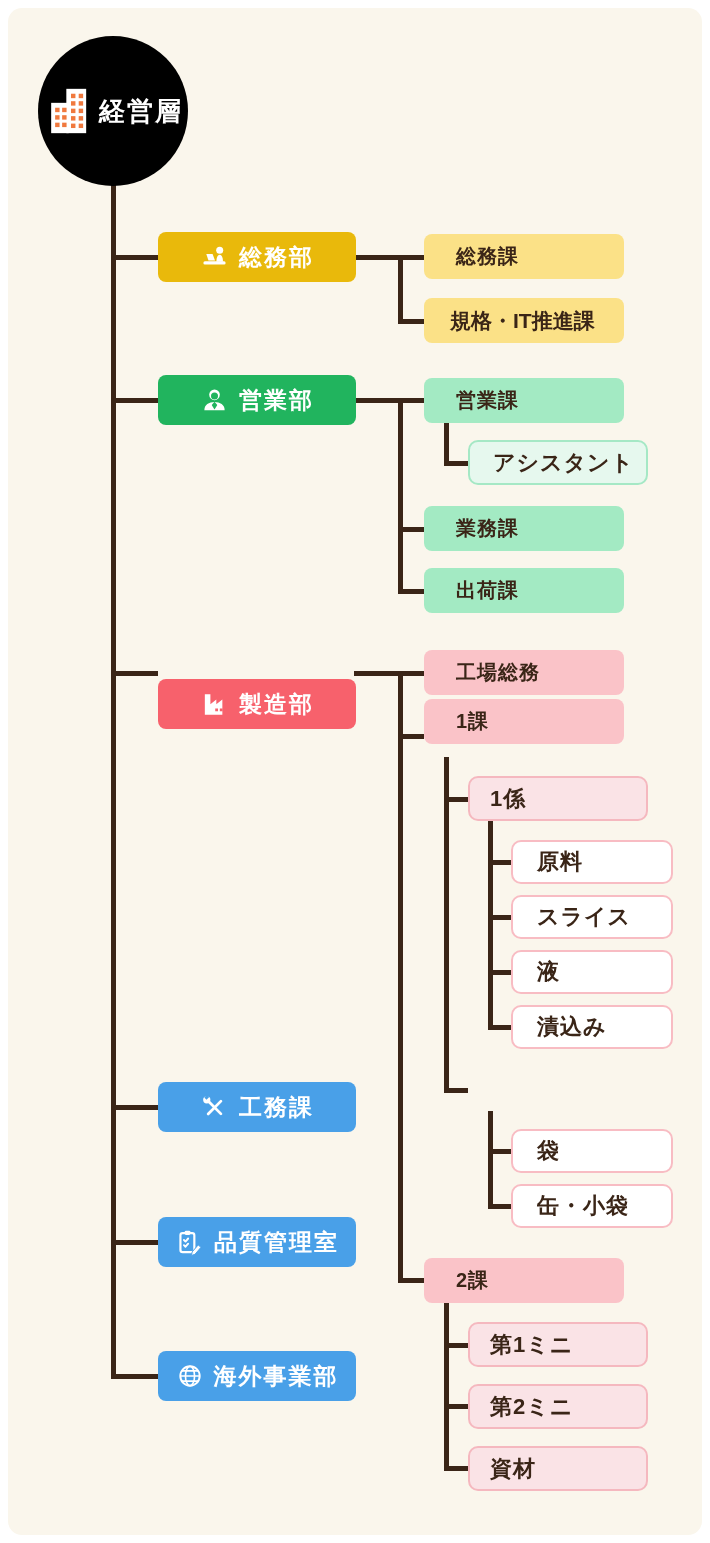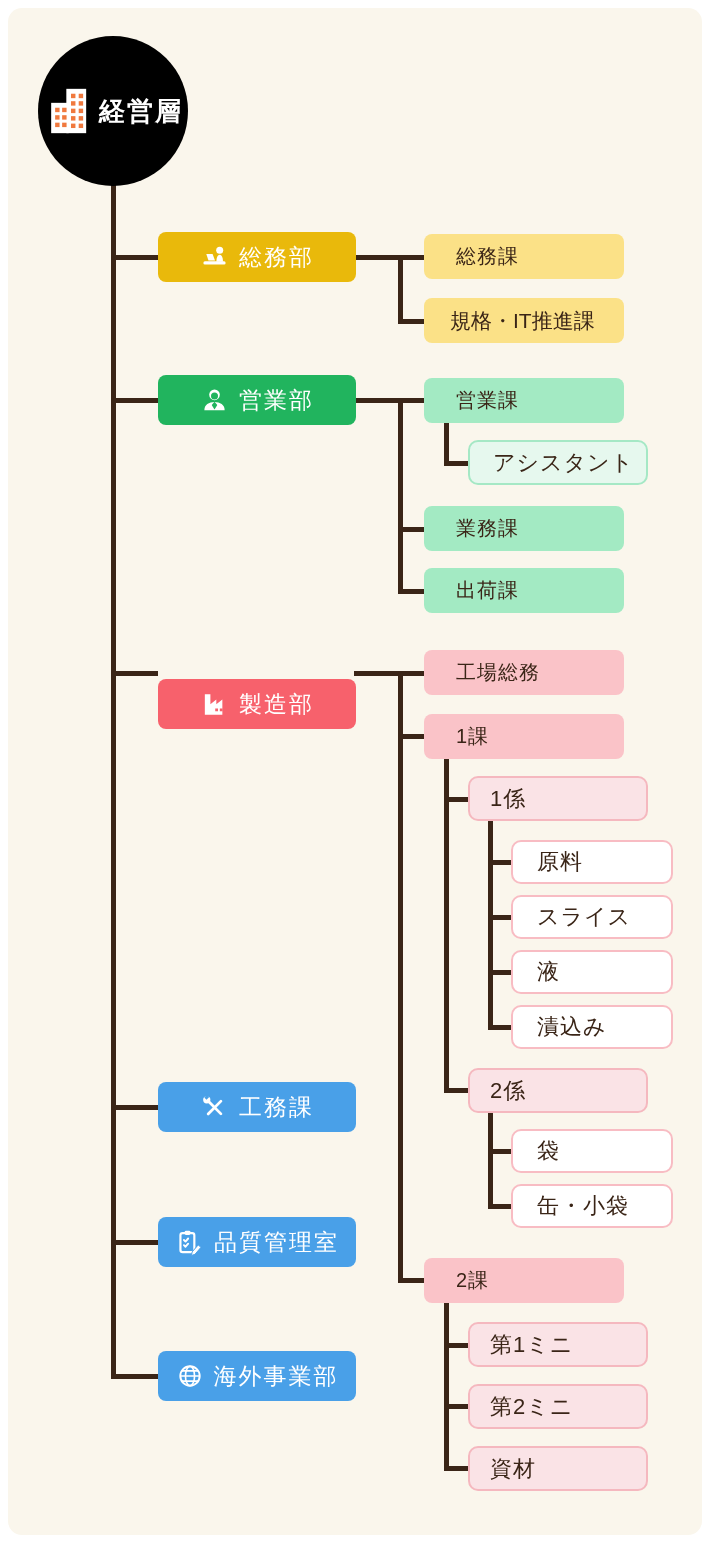--- a/index.html
+++ b/index.html
@@ -6,21 +6,21 @@
   body{
     width:710px;height:1543px;background:#ffffff;
     font-family:"Liberation Sans", sans-serif;
     -webkit-font-smoothing:antialiased;
   }
   .stage{position:relative;width:710px;height:1543px;background:#ffffff;overflow:hidden;}
   .canvas{position:absolute;left:8px;top:8px;right:8px;bottom:8px;background:#FAF6EC;border-radius:14px;}
   svg.connectors{position:absolute;left:0;top:0;}
   .node{
     position:absolute;box-sizing:border-box;display:flex;align-items:center;
-    font-weight:400;color:#3A2517;white-space:nowrap;
+    font-weight:700;color:#3A2517;white-space:nowrap;
   }
   .dept{left:158px;width:198px;height:50px;justify-content:center;gap:10px;
         border-radius:8px;color:#ffffff;font-size:23px;letter-spacing:2px;}
   .l2{left:424px;width:200px;height:45px;padding-left:32px;border-radius:8px;
       font-size:20px;letter-spacing:1px;}
   .l3{left:468px;width:180px;height:45px;padding-left:20px;border-radius:10px;
       font-size:22px;letter-spacing:1px;}
   .l4{left:511px;width:162px;height:44px;padding-left:24px;border-radius:10px;
       font-size:22px;letter-spacing:1px;background:#FFFFFF;border:2px solid #F8BCC3;}
   .tight{letter-spacing:0;font-size:21px;padding-left:26px;}
@@ -175,41 +175,38 @@
   <div class="node l2 c-eigyo" style="top:506px">
     <span>業務課</span>
   </div>
   <div class="node l2 c-eigyo" style="top:568px">
     <span>出荷課</span>
   </div>
 
   <div class="node l2 c-seizo" style="top:650px">
     <span>工場総務</span>
   </div>
-  <div class="node l2 c-seizo" style="top:714px">
+  <div class="node l2 c-seizo" style="top:699px">
     <span>1課</span>
   </div>
   <div class="node l3 c-seizo-sub" style="top:776px">
     <span>1係</span>
   </div>
   <div class="node l4" style="top:840px">
     <span>原料</span>
   </div>
   <div class="node l4" style="top:895px">
     <span>スライス</span>
   </div>
   <div class="node l4" style="top:950px">
     <span>液</span>
   </div>
   <div class="node l4" style="top:1005px">
     <span>漬込み</span>
   </div>
-  <div class="node l3 c-seizo-sub" style="top:1068px">
-    <span>2係</span>
-  </div>
   <div class="node l4" style="top:1129px">
     <span>袋</span>
   </div>
   <div class="node l4" style="top:1184px">
     <span>缶・小袋</span>
   </div>
   <div class="node l2 c-seizo" style="top:1258px">
     <span>2課</span>
   </div>
   <div class="node l3 c-seizo-sub" style="top:1322px">

